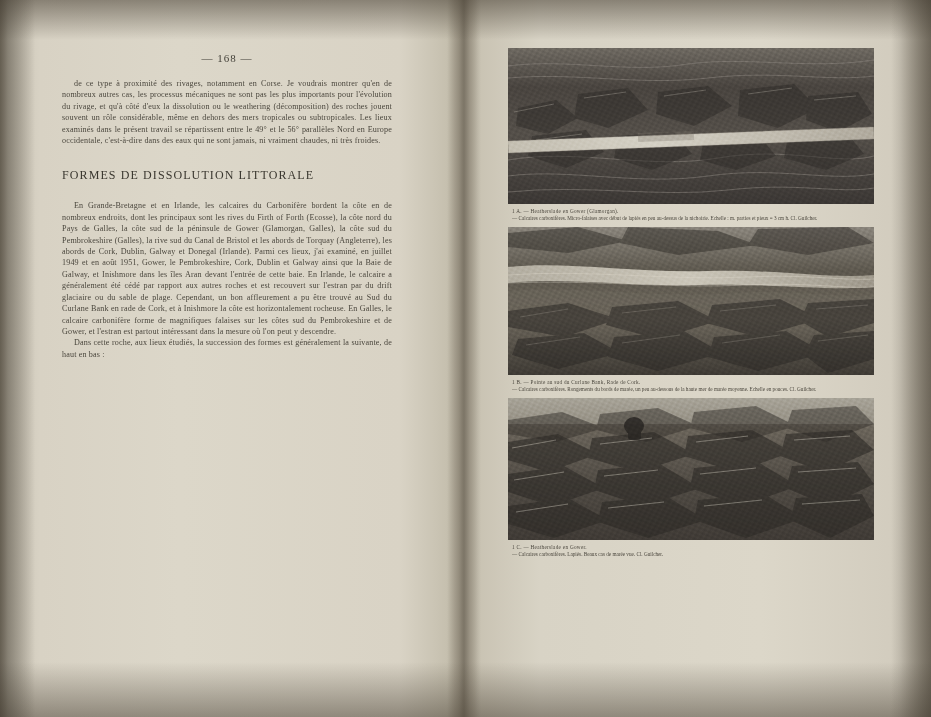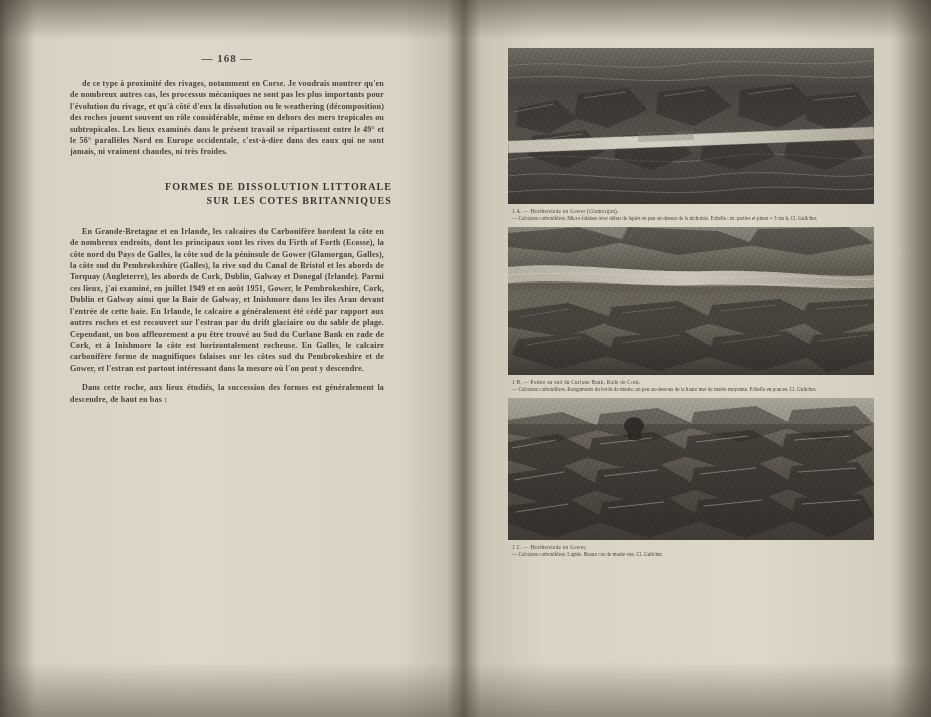--- a/index.html
+++ b/index.html
@@ -79,43 +79,42 @@
   }
 
   
   .left-page {
     position: absolute;
     left: 62px;
     top: 52px;
     width: 330px;
     height: 600px;
     color: #3b3830;
-    font-weight: bold;
   }
   .folio {
     text-align: center;
     font-size: 11px;
     letter-spacing: 1px;
     color: #45423a;
     margin-bottom: 14px;
     font-family: "Liberation Serif", serif;
   }
   .body-text {
     font-size: 8.1px;
     line-height: 11.4px;
     text-align: justify;
     color: #4a463d;
     font-family: "Liberation Serif", serif;
     letter-spacing: 0.15px;
   }
-  .body-text p { margin: 8px; text-indent: 12px; }
+  .body-text p { margin: 0; text-indent: 12px; }
   .article-title {
     margin: 22px 0 18px 0;
-    text-align: right;
-    font-size: 10px;
+    text-align: left;
+    font-size: 12px;
     line-height: 14px;
     letter-spacing: 1.1px;
     color: #3a372f;
     font-family: "Liberation Serif", serif;
   }
   .article-title div { white-space: nowrap; }
 
   
   .right-page {
     position: absolute;
@@ -163,25 +162,24 @@
   <div class="surround"></div>
   <div class="book"></div>
 
   <div class="left-page">
     <div class="folio">— 168 —</div>
     <div class="body-text">
       <p>de ce type à proximité des rivages, notamment en Corse. Je voudrais montrer qu'en de nombreux autres cas, les processus mécaniques ne sont pas les plus importants pour l'évolution du rivage, et qu'à côté d'eux la dissolution ou le weathering (décomposition) des roches jouent souvent un rôle considérable, même en dehors des mers tropicales ou subtropicales. Les lieux examinés dans le présent travail se répartissent entre le 49° et le 56° parallèles Nord en Europe occidentale, c'est-à-dire dans des eaux qui ne sont jamais, ni vraiment chaudes, ni très froides.</p>
     </div>
     <div class="article-title">
       <div>FORMES DE DISSOLUTION LITTORALE</div>
-      <div>SUR LES COTES BRITANNIQUES</div>
     </div>
     <div class="body-text">
       <p>En Grande-Bretagne et en Irlande, les calcaires du Carbonifère bordent la côte en de nombreux endroits, dont les principaux sont les rives du Firth of Forth (Ecosse), la côte nord du Pays de Galles, la côte sud de la péninsule de Gower (Glamorgan, Galles), la côte sud du Pembrokeshire (Galles), la rive sud du Canal de Bristol et les abords de Torquay (Angleterre), les abords de Cork, Dublin, Galway et Donegal (Irlande). Parmi ces lieux, j'ai examiné, en juillet 1949 et en août 1951, Gower, le Pembrokeshire, Cork, Dublin et Galway ainsi que la Baie de Galway, et Inishmore dans les îles Aran devant l'entrée de cette baie. En Irlande, le calcaire a généralement été cédé par rapport aux autres roches et est recouvert sur l'estran par du drift glaciaire ou du sable de plage. Cependant, un bon affleurement a pu être trouvé au Sud du Curlane Bank en rade de Cork, et à Inishmore la côte est horizontalement rocheuse. En Galles, le calcaire carbonifère forme de magnifiques falaises sur les côtes sud du Pembrokeshire et de Gower, et l'estran est partout intéressant dans la mesure où l'on peut y descendre.</p>
-      <p>Dans cette roche, aux lieux étudiés, la succession des formes est généralement la descendre, de haut en bas :</p>
+      <p>Dans cette roche, aux lieux étudiés, la succession des formes est généralement la suivante, de haut en bas :</p>
     </div>
   </div>
 
   <div class="right-page">
 
     <div class="plate">
       <div class="photo" style="height:156px;">
         <svg width="366" height="156" viewBox="0 0 366 156" preserveAspectRatio="none">
           <defs>
             <linearGradient id="gA" x1="0" y1="0" x2="0" y2="1">

